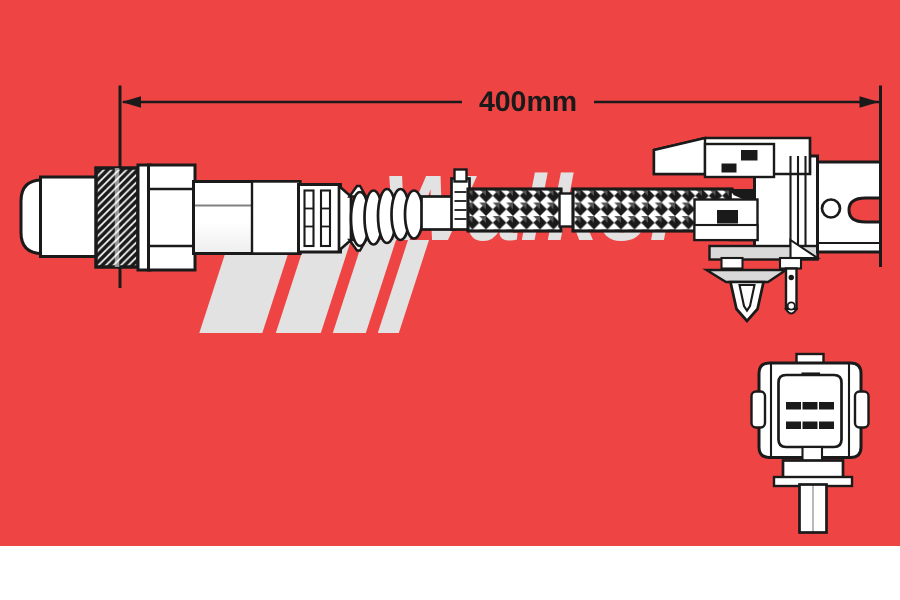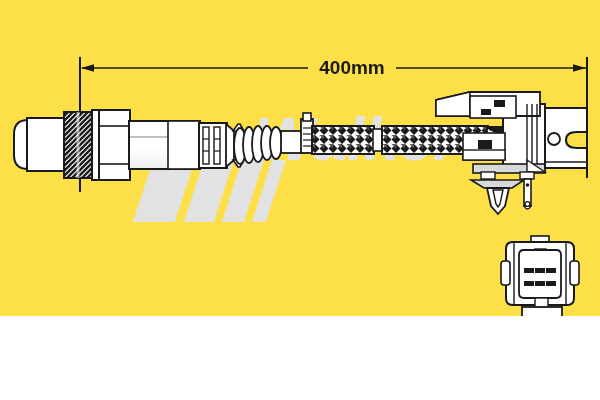--- a/index.html
+++ b/index.html
@@ -6,22 +6,22 @@
     margin: 0;
     padding: 0;
     background: #ffffff;
   }
   body {
     font-family: "Liberation Sans", sans-serif;
   }
   #stage {
     position: relative;
     width: 600px;
-    height: 316px;
-    background: #fde047;
+    height: 364px;
+    background: #ef4444;
     overflow: hidden;
   }
   #stage svg {
     display: block;
     width: 600px;
     height: 400px;
   }
   .dim-text {
     font-family: "Liberation Sans", sans-serif;
     font-size: 19px;

